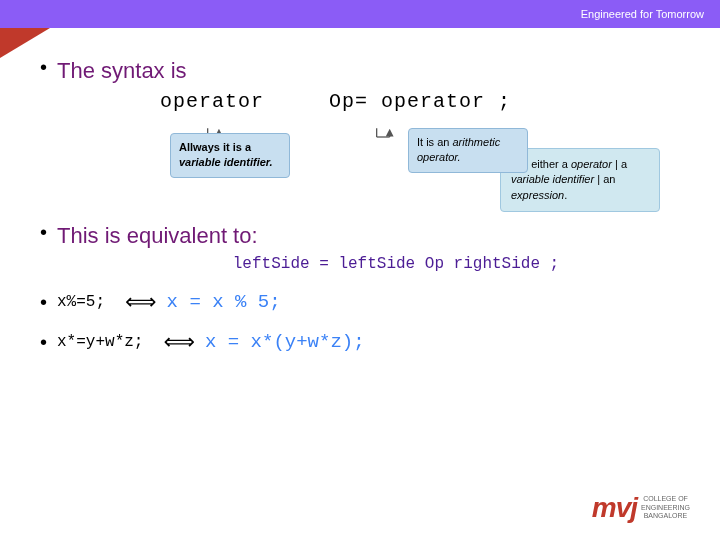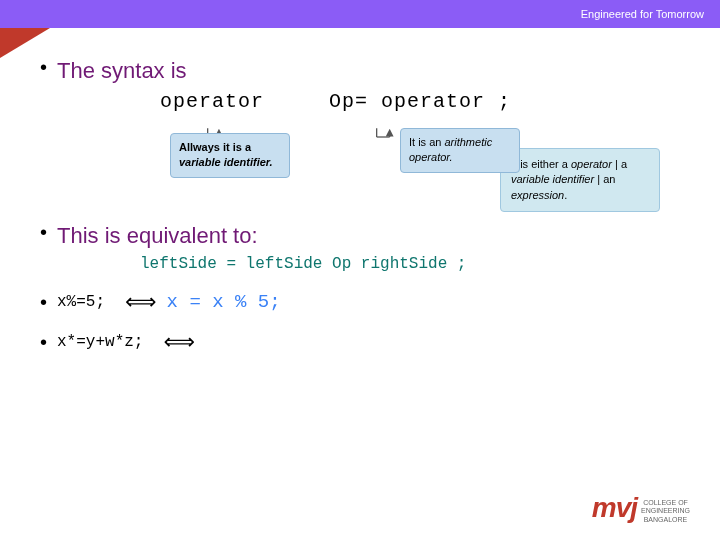--- a/index.html
+++ b/index.html
@@ -117,46 +117,47 @@
       width: 120px;
     }
 
     .annotation-box-left {
       left: 10px;
       top: 10px;
       font-weight: bold;
     }
 
     .annotation-box-right {
-      left: 240px;
+      left: 248px;
       top: 5px;
     }
 
     
     .arrows-svg {
       position: absolute;
       top: 0;
       left: 0;
       width: 100%;
       height: 100%;
       pointer-events: none;
     }
 
     
     .equivalent-section {
       margin-top: 20px;
       margin-bottom: 16px;
     }
 
     .equiv-code {
-      margin-left: 100px;
+      margin-left: 72px;
       font-family: 'Courier New', monospace;
       font-size: 16px;
-      color: #0f766e;
+      color: #4c1d95;
       margin-top: 2px;
+      text-align: center;
     }
 
     
     .example-section {
       margin-top: 12px;
     }
 
     .example-line {
       display: flex;
       align-items: center;
@@ -187,21 +188,21 @@
       font-size: 19px;
       color: #3b82f6;
     }
 
     
     .logo-area {
       position: absolute;
       bottom: 16px;
       right: 30px;
       display: flex;
-      align-items: flex-end;
+      align-items: center;
     }
 
     .logo-mvj {
       font-size: 28px;
       font-weight: bold;
       color: #c0392b;
       font-style: italic;
       letter-spacing: -1px;
     }
 
@@ -291,20 +292,21 @@
       <span class="example-dot">•</span>
       <span class="example-code">x%=5;</span>
       <span class="arrow-symbol">⟺</span>
       <span class="example-result">x = x % 5;</span>
     </div>
 
     <div class="example-line">
       <span class="example-dot">•</span>
       <span class="example-code">x*=y+w*z;</span>
       <span class="arrow-symbol">⟺</span>
+      <span class="example-result">x = x*(y+w*z);</span>
     </div>
   </div>
 
 </div>
 
 <div class="logo-area">
   <span class="logo-mvj">mvj</span>
   <div class="logo-text-small">
     <span>COLLEGE OF<br>ENGINEERING<br>BANGALORE</span>
   </div>

